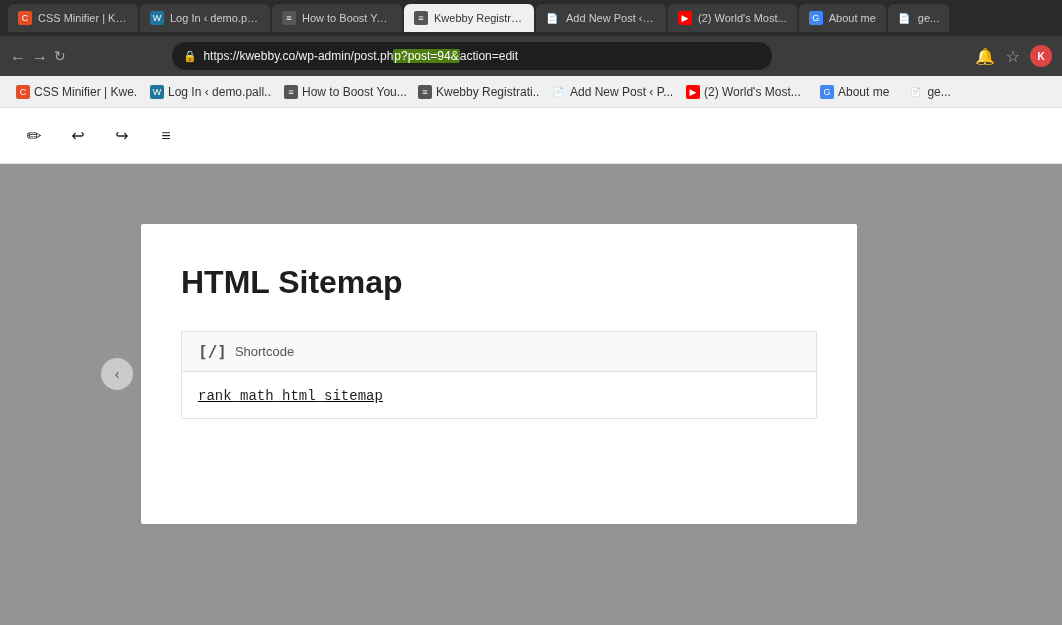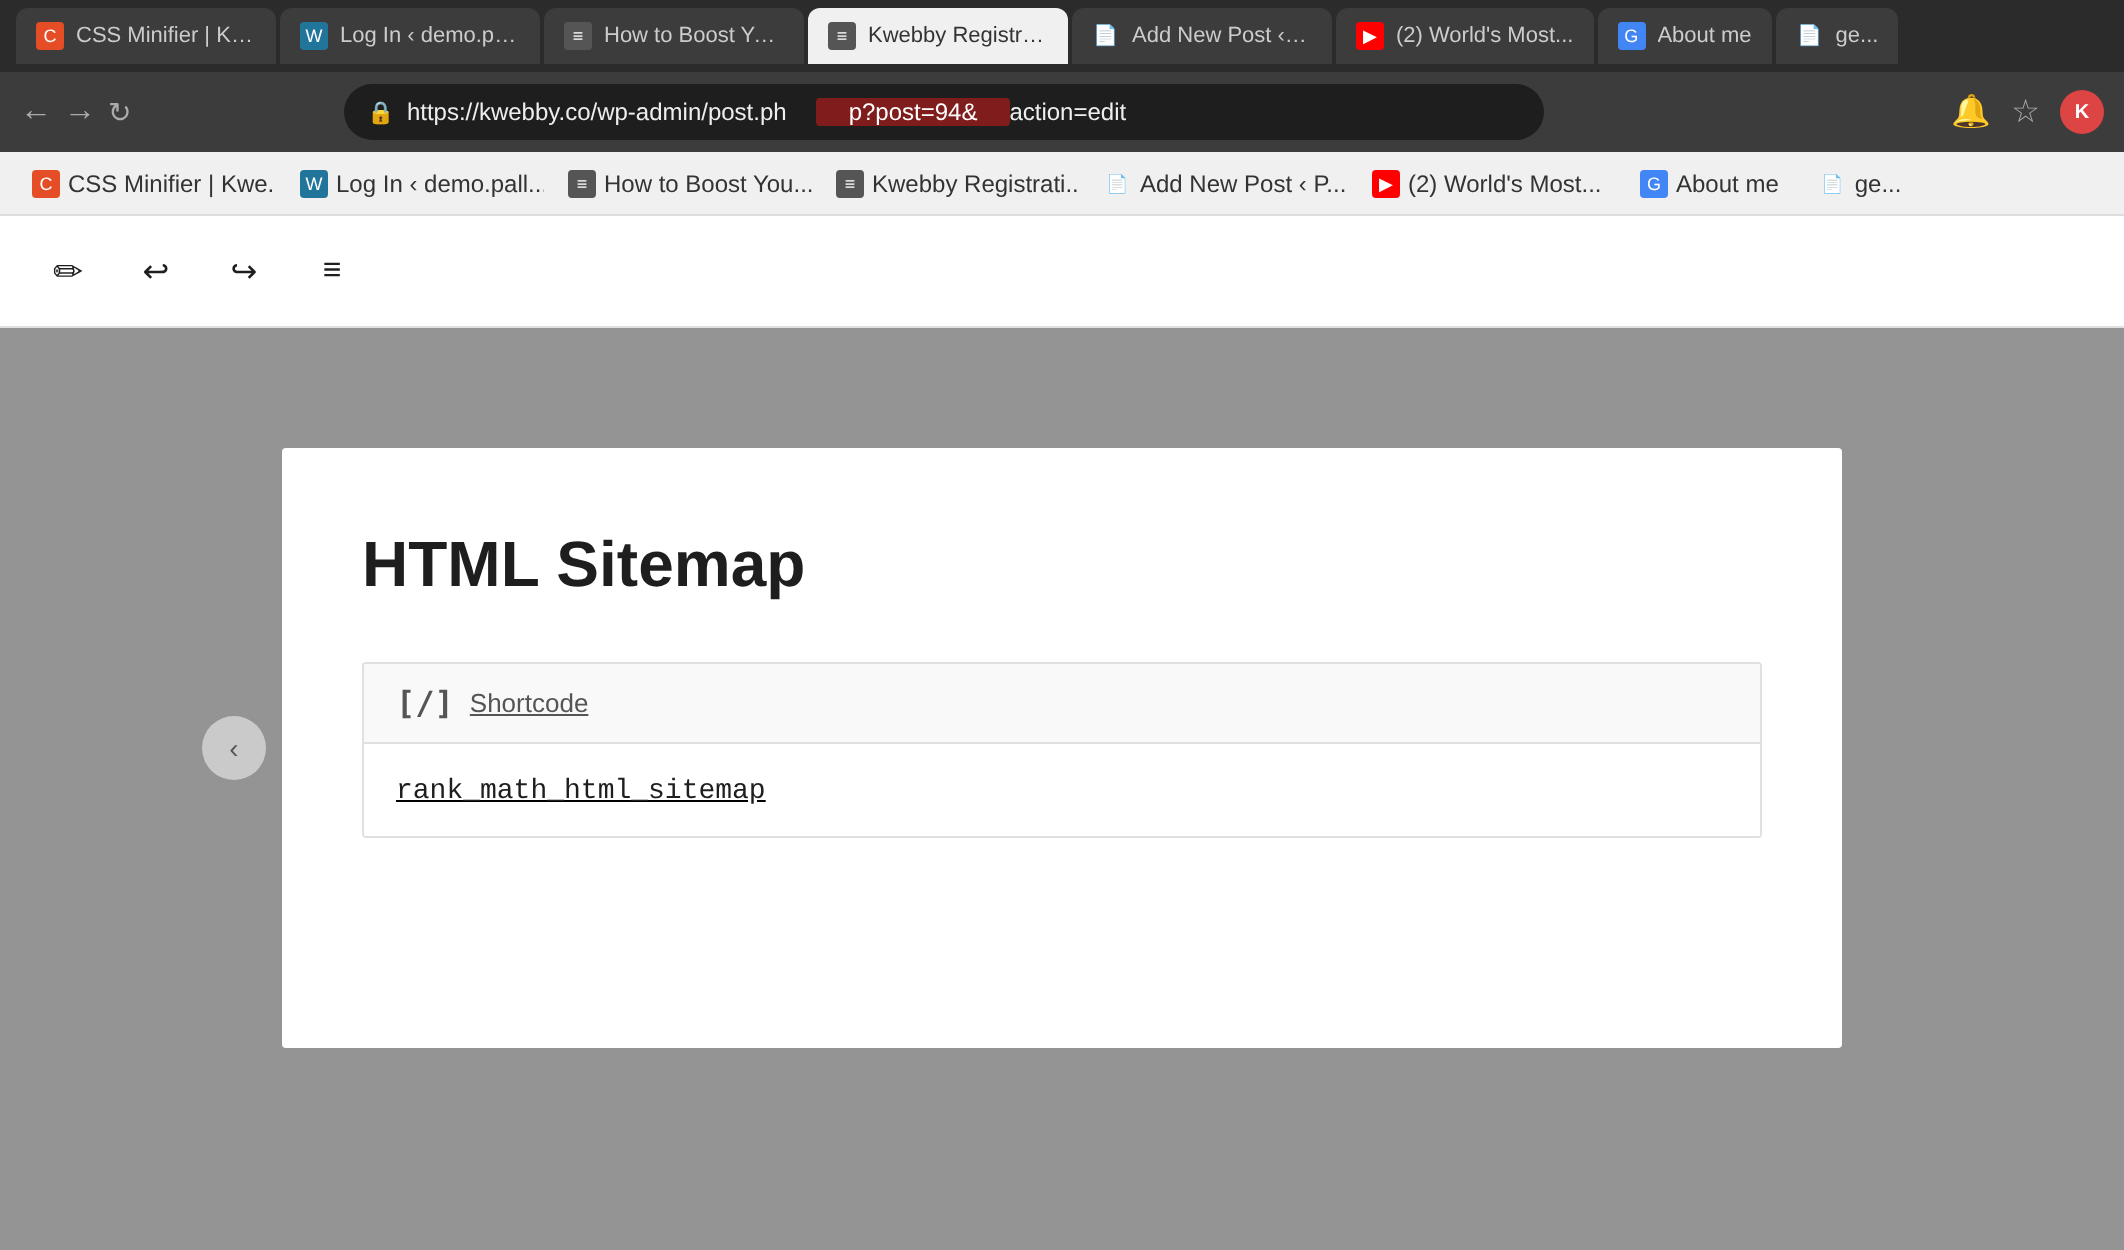--- a/index.html
+++ b/index.html
@@ -76,25 +76,24 @@
       color: #aaa;
       font-size: 11px;
     }
     .address-text {
       font-size: 12px;
       color: #eee;
       white-space: nowrap;
       overflow: hidden;
     }
     .address-highlight {
-      background: #7f1d1d;
+      background: #4d7c0f;
       color: white;
       border-radius: 2px;
-      padding: 0 16px;
-      margin-left: 15px;
+      padding: 0 1px;
     }
     .browser-actions {
       display: flex;
       gap: 10px;
       align-items: center;
       margin-left: auto;
     }
     .browser-action-icon {
       color: #aaa;
       font-size: 16px;
@@ -169,21 +168,21 @@
       display: flex;
       flex-direction: column;
       align-items: center;
       padding: 60px 20px 20px;
       overflow: auto;
       height: calc(625px - 36px - 40px - 32px - 56px);
     }
 
     .page-content {
       background: #fff;
-      width: 780px;
+      width: 716px;
       max-width: 100%;
       min-height: 300px;
       border-radius: 2px;
       padding: 40px 40px 84px;
     }
 
     .page-title {
       font-size: 32px;
       font-weight: 700;
       color: #1e1e1e;
@@ -206,21 +205,20 @@
     }
     .shortcode-icon {
       font-size: 16px;
       color: #555;
       font-family: monospace;
       font-weight: bold;
     }
     .shortcode-label {
       font-size: 13px;
       color: #555;
-      text-decoration: underline;
     }
     .shortcode-content {
       padding: 14px 16px;
       background: #fff;
       text-decoration: underline;
     }
     .shortcode-value {
       font-family: 'Courier New', monospace;
       font-size: 14px;
       color: #1e1e1e;

